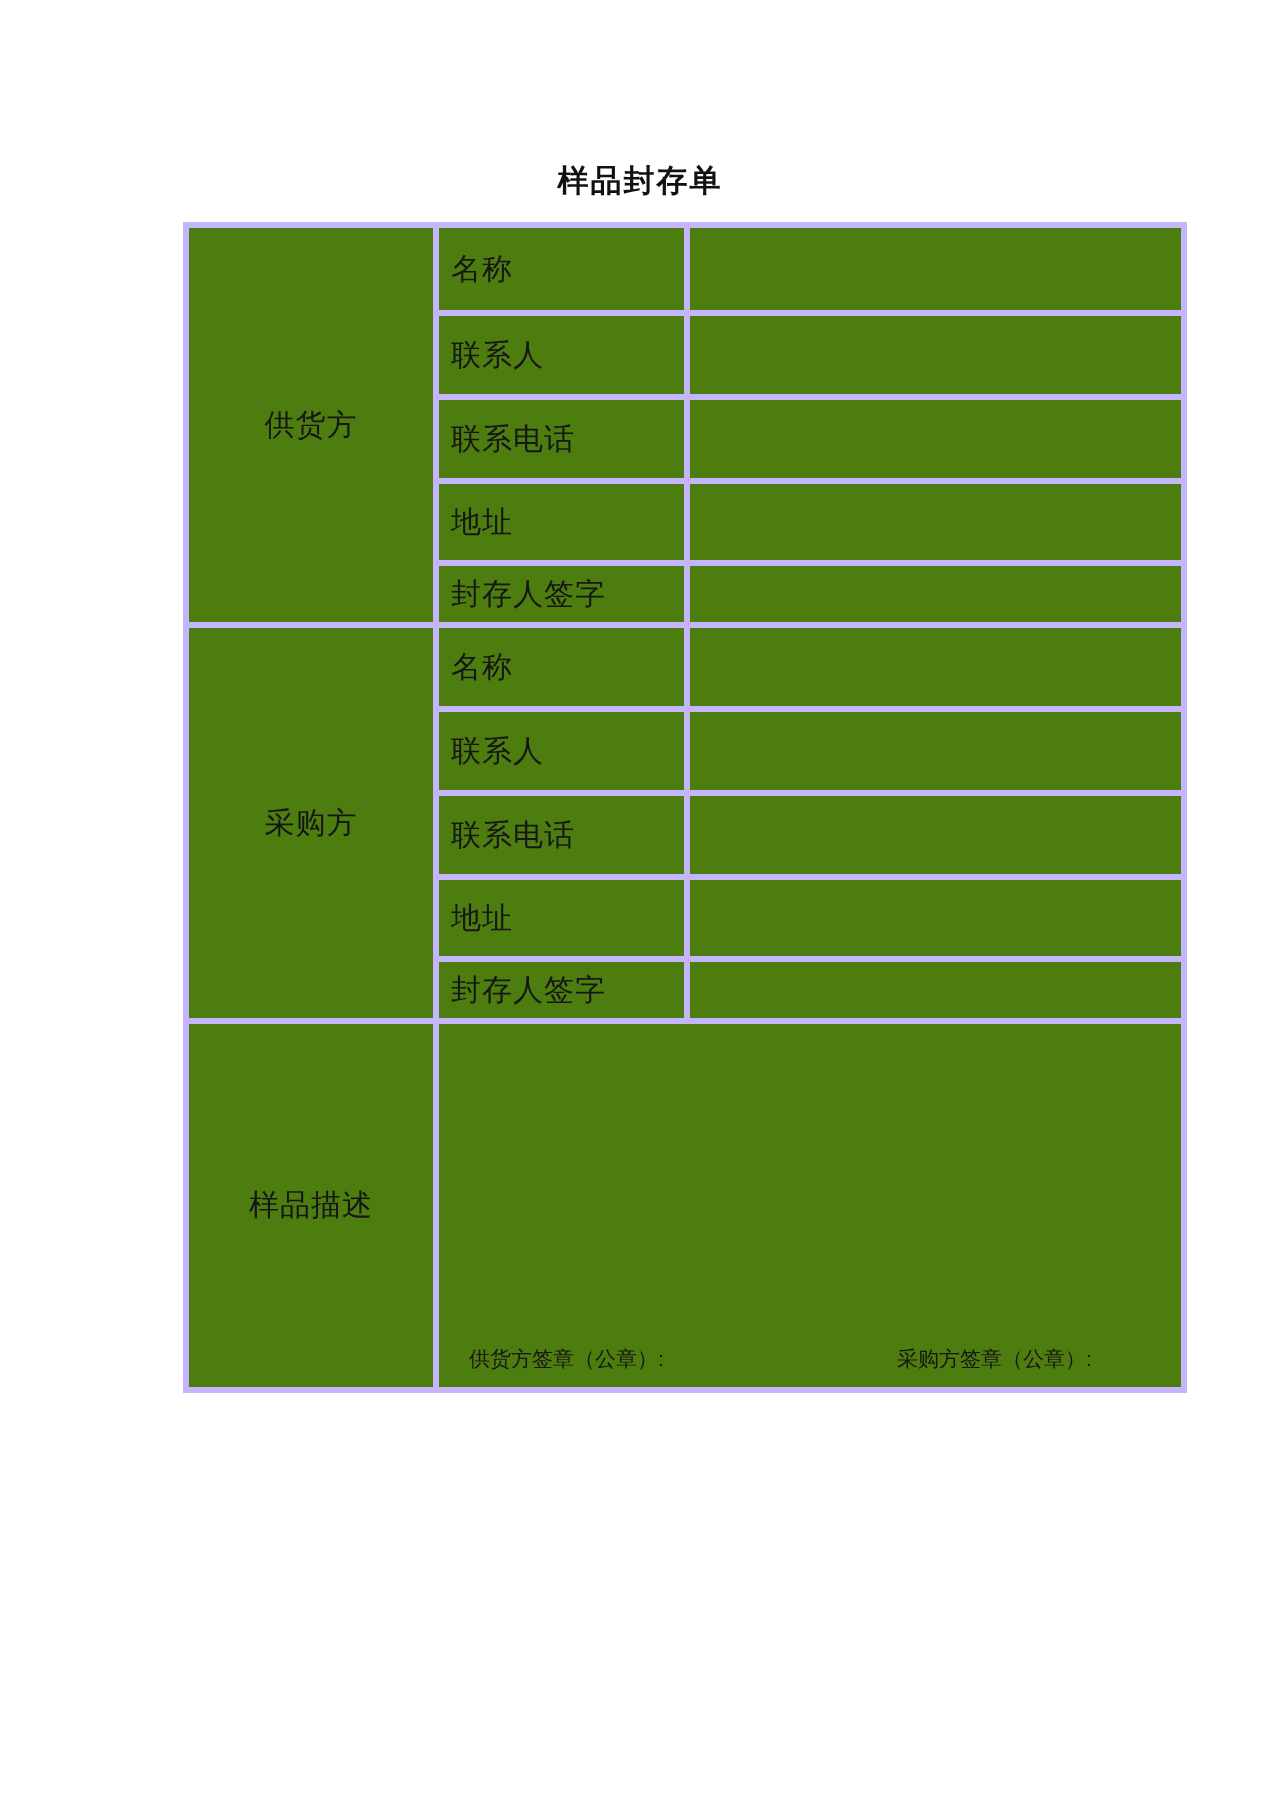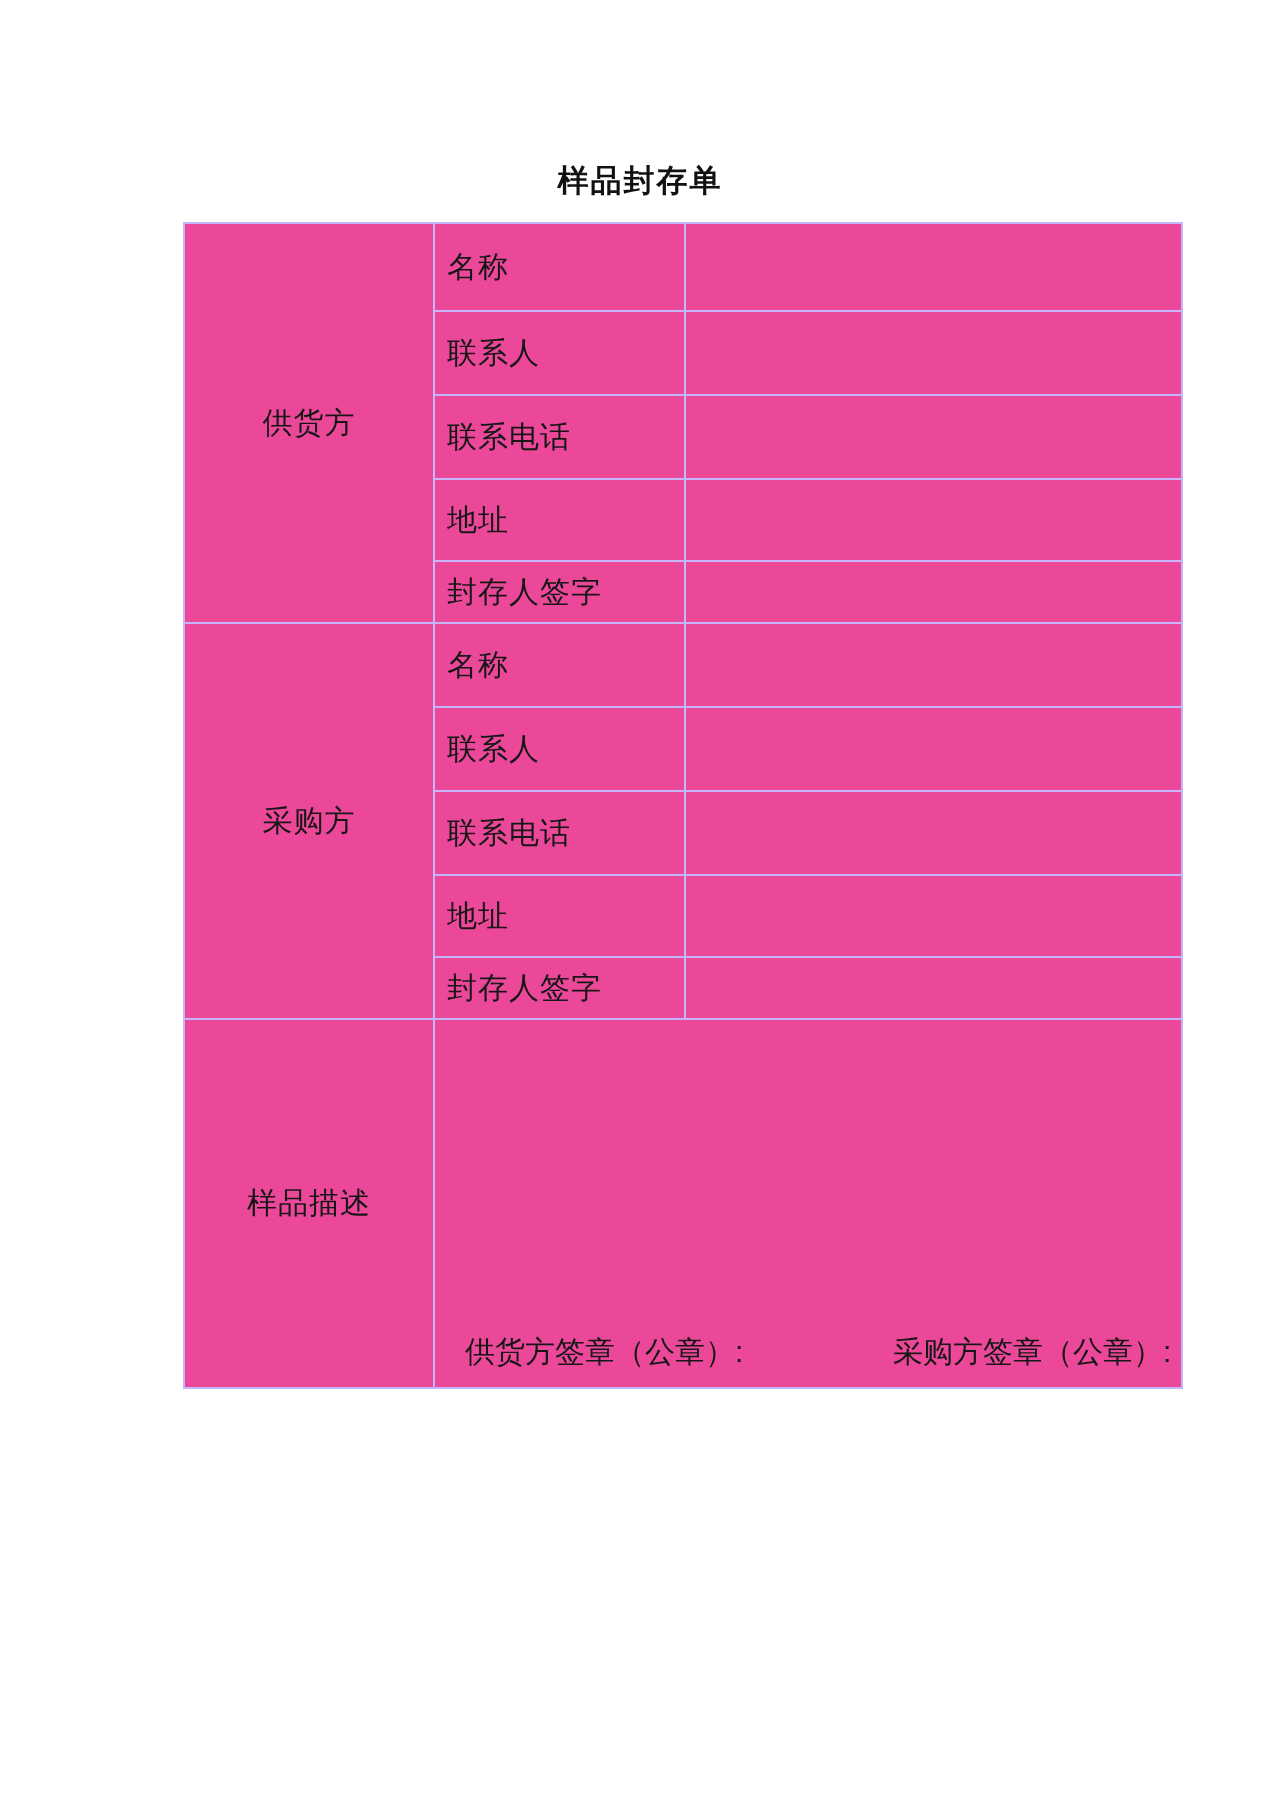--- a/index.html
+++ b/index.html
@@ -29,43 +29,43 @@
 
   table.seal-table {
     position: absolute;
     left: 183px;
     top: 222px;
     width: 998px;
     border-collapse: collapse;
     table-layout: fixed;
   }
   table.seal-table td {
-    border: 2px solid #c4b5fd;
+    border: 6px solid #c4b5fd;
     vertical-align: middle;
     font-size: 30px;
     color: #161616;
-    background: #ec4899;
+    background: #4d7c0f;
   }
   td.sec {
     text-align: center;
     letter-spacing: 1px;
     font-family: Liberation Mono, monospace;
   }
   td.lbl {
     text-align: left;
     padding-left: 12px;
     letter-spacing: 1px;
   }
   td.val { }
 
   td.desc-cell { position: relative; }
   .seal {
     position: absolute;
     bottom: 14px;
-    font-size: 30px;
+    font-size: 21px;
     color: #161616;
     white-space: nowrap;
   }
   .seal-l { left: 30px; }
   .seal-r { left: 458px; text-align: right; }
 
   .note {
     position: absolute;
     left: 183px;
     top: 1398px;

